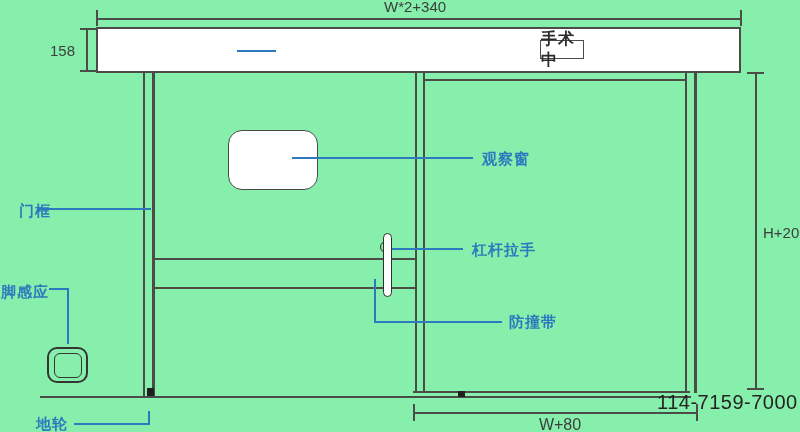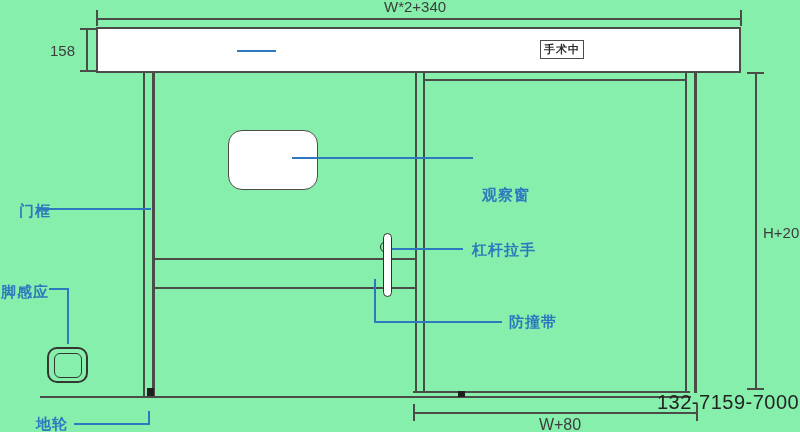--- a/index.html
+++ b/index.html
@@ -29,21 +29,21 @@
 <div id="canvas">
 
   <div class="dim-text" style="left:384px;top:-2px;">W*2+340</div>
   <div class="hline" style="left:97px;top:18px;width:644px;"></div>
   <div class="vline" style="left:96px;top:10px;height:16px;"></div>
   <div class="vline" style="left:740px;top:10px;height:16px;"></div>
 
   <div class="outline" style="left:96px;top:27px;width:645px;height:46px;"></div>
 
   <div class="outline thinline" style="left:540px;top:40px;width:44px;height:19px;display:flex;align-items:center;justify-content:center;">
-    <span style="font-size:11px;font-weight:bold;color:#2b2b2b;letter-spacing:1px;">手术中</span>
+    <span style="font-size:16px;font-weight:bold;color:#2b2b2b;letter-spacing:1px;">手术中</span>
   </div>
 
   <div class="bluel" style="left:237px;top:50px;width:39px;height:2px;"></div>
 
   <div class="dim-text" style="left:50px;top:42px;width:30px;text-align:left;">158</div>
   <div class="vline" style="left:86px;top:28px;height:44px;"></div>
   <div class="hline" style="left:80px;top:28px;width:16px;"></div>
   <div class="hline" style="left:80px;top:70px;width:16px;"></div>
 
   <div class="vline" style="left:143px;top:73px;height:323px;"></div>
@@ -54,21 +54,21 @@
   <div class="hline" style="left:155px;top:258px;width:261px;height:1.5px;"></div>
   <div class="hline" style="left:155px;top:287px;width:261px;height:1.5px;"></div>
 
   <div class="vline" style="left:415px;top:73px;height:320px;"></div>
   <div class="vline" style="left:423px;top:73px;height:320px;"></div>
   <div class="hline" style="left:425px;top:79px;width:261px;height:1.5px;"></div>
   <div class="hline" style="left:413px;top:391px;width:277px;"></div>
 
   <div class="outline thinline" style="left:228px;top:130px;width:90px;height:60px;border-radius:14px;"></div>
   <div class="bluel" style="left:292px;top:157px;width:181px;height:2px;"></div>
-  <div class="cn-label" style="left:482px;top:150px;margin-top:36px;">观察窗</div>
+  <div class="cn-label" style="left:482px;top:150px;">观察窗</div>
 
   <div class="cn-label" style="left:19px;top:202px;">门框</div>
   <div class="bluel" style="left:37px;top:208px;width:114px;height:2px;"></div>
 
   <div class="abs" style="left:380px;top:241px;width:12px;height:12px;border:1.5px solid #2f2f2c;border-radius:50%;box-sizing:border-box;"></div>
   <div class="abs" style="left:383px;top:233px;width:9px;height:64px;border:1.5px solid #2f2f2c;border-radius:5px;background:#fff;box-sizing:border-box;"></div>
   <div class="bluel" style="left:392px;top:248px;width:71px;height:2px;"></div>
   <div class="cn-label" style="left:472px;top:241px;">杠杆拉手</div>
 
   <div class="bluel" style="left:374px;top:279px;width:2px;height:44px;"></div>
@@ -92,15 +92,15 @@
   <div class="vline" style="left:755px;top:73px;height:317px;"></div>
   <div class="hline" style="left:747px;top:72px;width:17px;"></div>
   <div class="hline" style="left:747px;top:388px;width:17px;"></div>
   <div class="dim-text" style="left:763px;top:224px;">H+20</div>
 
   <div class="hline" style="left:414px;top:412px;width:283px;"></div>
   <div class="vline" style="left:413px;top:404px;height:17px;"></div>
   <div class="vline" style="left:696px;top:404px;height:17px;"></div>
   <div class="dim-text" style="left:520px;top:416px;width:80px;text-align:center;font-size:16px;">W+80</div>
 
-  <div class="abs" style="left:657px;top:391px;color:var(--phonetext);font-size:20px;letter-spacing:0.5px;white-space:nowrap;z-index:5;">132-7159-7000</div>
+  <div class="abs" style="left:657px;top:391px;color:var(--phonetext);font-size:20px;letter-spacing:0.5px;white-space:nowrap;z-index:5;">114-7159-7000</div>
 
 </div>
 
 </body></html>

